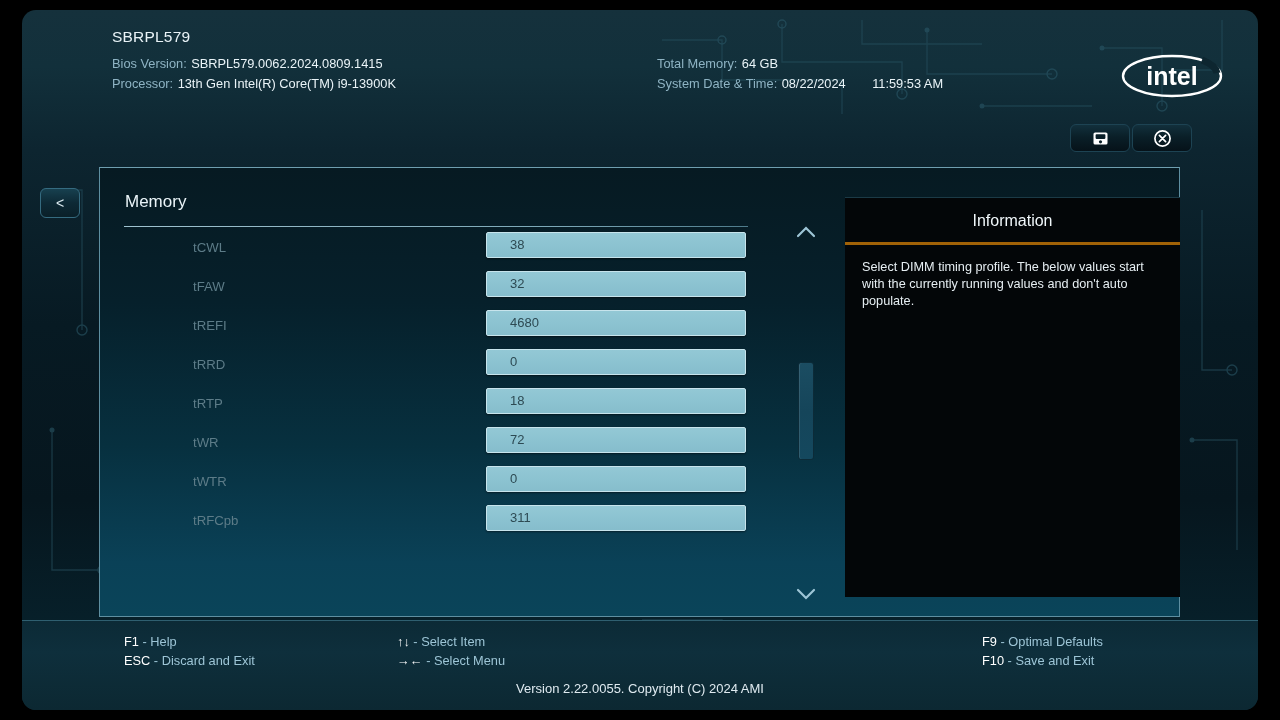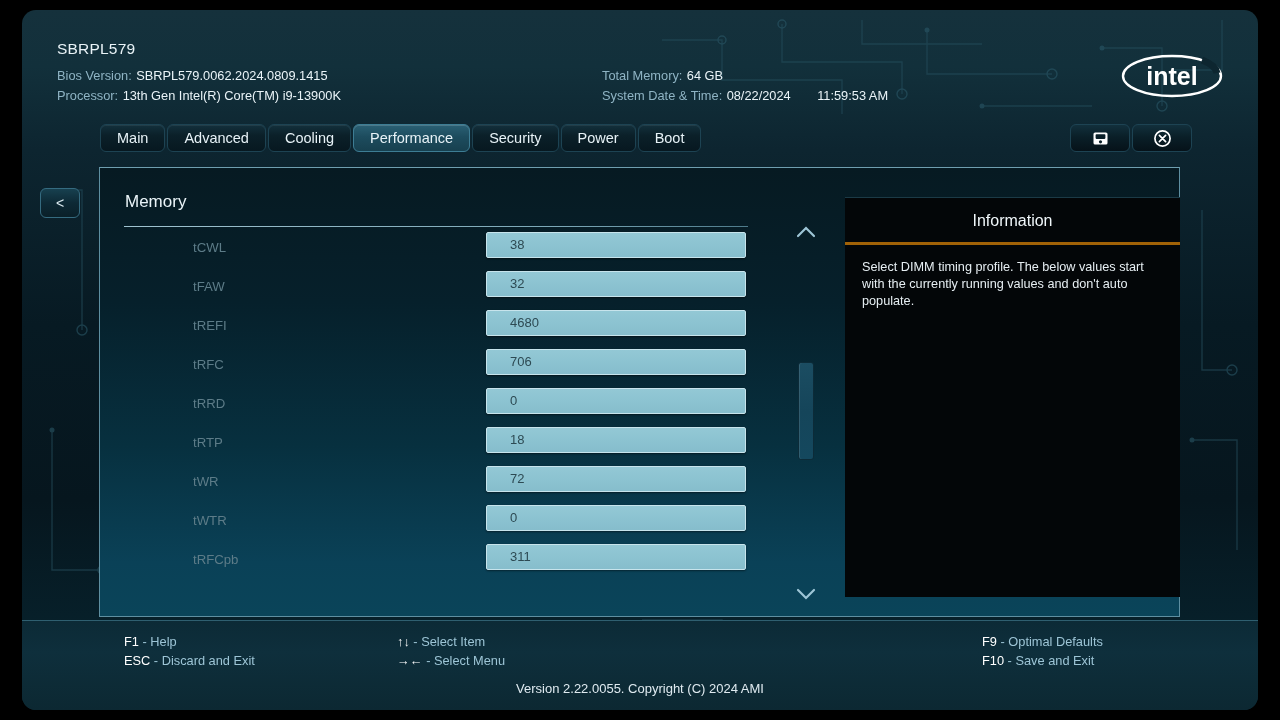--- a/index.html
+++ b/index.html
@@ -23,23 +23,23 @@
 
   
   .circuit {
     position: absolute; inset: 0;
     opacity: .55;
     pointer-events: none;
   }
 
   
   .header {
-    position: absolute; left: 0; top: 12px;
+    position: absolute; left: 0; top: 0;
     width: 100%; height: 104px;
-    padding: 18px 0 0 35px;
+    padding: 18px 0 0 90px;
   }
   .board-name {
     color: #e9f3f7; font-size: 15.5px; letter-spacing: .2px;
   }
   .info-grid {
     position: relative; margin-top: 7px;
   }
   .info-row { height: 20px; line-height: 20px; white-space: nowrap; }
   .info-label { color: #8fb4c4; font-size: 12.8px; }
   .info-value { color: #eaf4f8; font-size: 12.8px; }
@@ -273,29 +273,20 @@
       </div>
     </div>
   </div>
 
   <svg class="intel-logo" viewBox="0 0 108 48">
     <ellipse cx="54" cy="24" rx="49" ry="20" fill="none" stroke="#ffffff" stroke-width="2.4"></ellipse>
     <path d="M84 8 A49 20 0 0 1 99 21" fill="none" stroke="#0d2630" stroke-width="7"></path>
     <text x="54" y="33" text-anchor="middle" fill="#ffffff" font-family="'Liberation Sans', sans-serif" font-size="25" font-weight="bold">intel</text>
   </svg>
 
-  <div class="tabbar">
-    <div class="tab">Main</div>
-    <div class="tab">Advanced</div>
-    <div class="tab">Cooling</div>
-    <div class="tab active">Performance</div>
-    <div class="tab">Security</div>
-    <div class="tab">Power</div>
-    <div class="tab">Boot</div>
-  </div>
 
   <div class="toolbar">
     <div class="tool-btn">
       <svg width="17" height="17" viewBox="0 0 17 17">
         <rect x="1.5" y="2.5" width="14" height="12" rx="1.6" fill="#ffffff"></rect>
         <rect x="3.6" y="4.3" width="9.8" height="4.6" rx="0.8" fill="#0a1f28"></rect>
         <circle cx="8.5" cy="11.8" r="1.6" fill="#0a1f28"></circle>
       </svg>
     </div>
     <div class="tool-btn">
@@ -319,24 +310,20 @@
       </div>
       <div class="row">
         <span class="row-label">tFAW</span>
         <div class="row-input">32</div>
       </div>
       <div class="row">
         <span class="row-label">tREFI</span>
         <div class="row-input">4680</div>
       </div>
       <div class="row">
-        <span class="row-label">tRFC</span>
-        <div class="row-input">706</div>
-      </div>
-      <div class="row">
         <span class="row-label">tRRD</span>
         <div class="row-input">0</div>
       </div>
       <div class="row">
         <span class="row-label">tRTP</span>
         <div class="row-input">18</div>
       </div>
       <div class="row">
         <span class="row-label">tWR</span>
         <div class="row-input">72</div>

